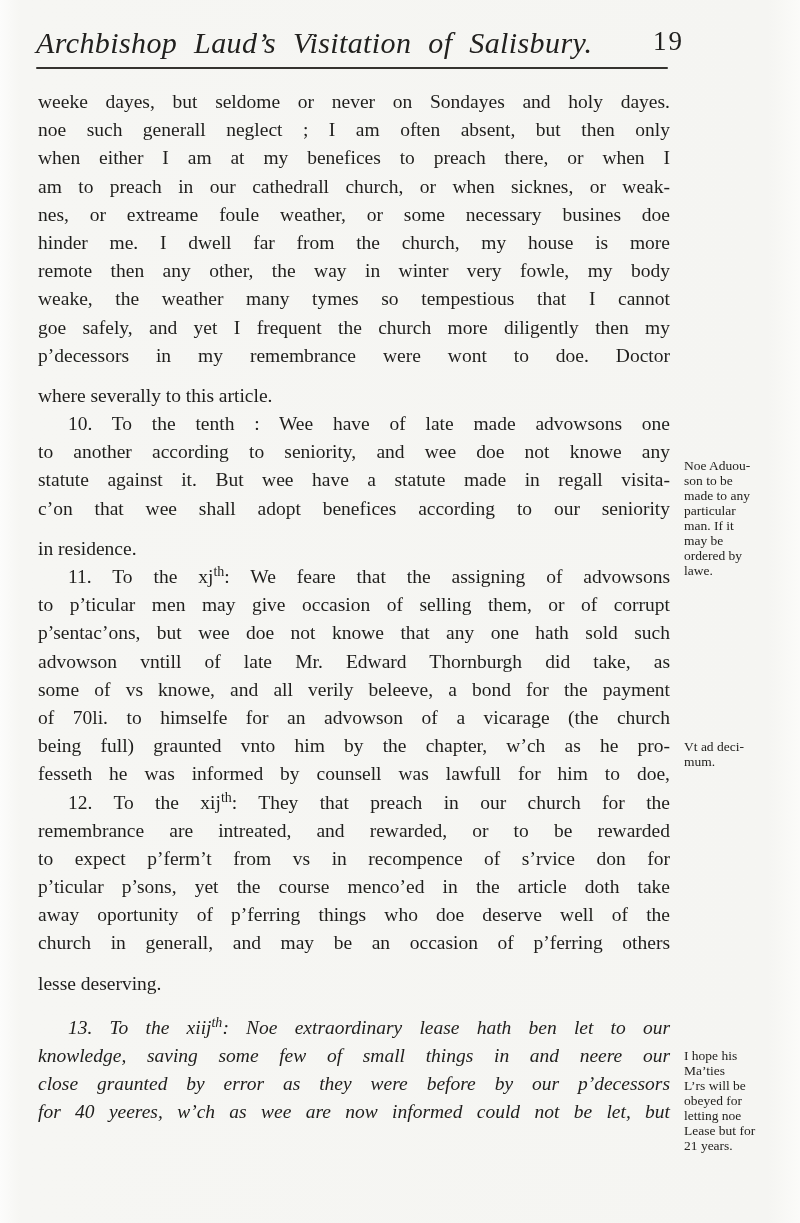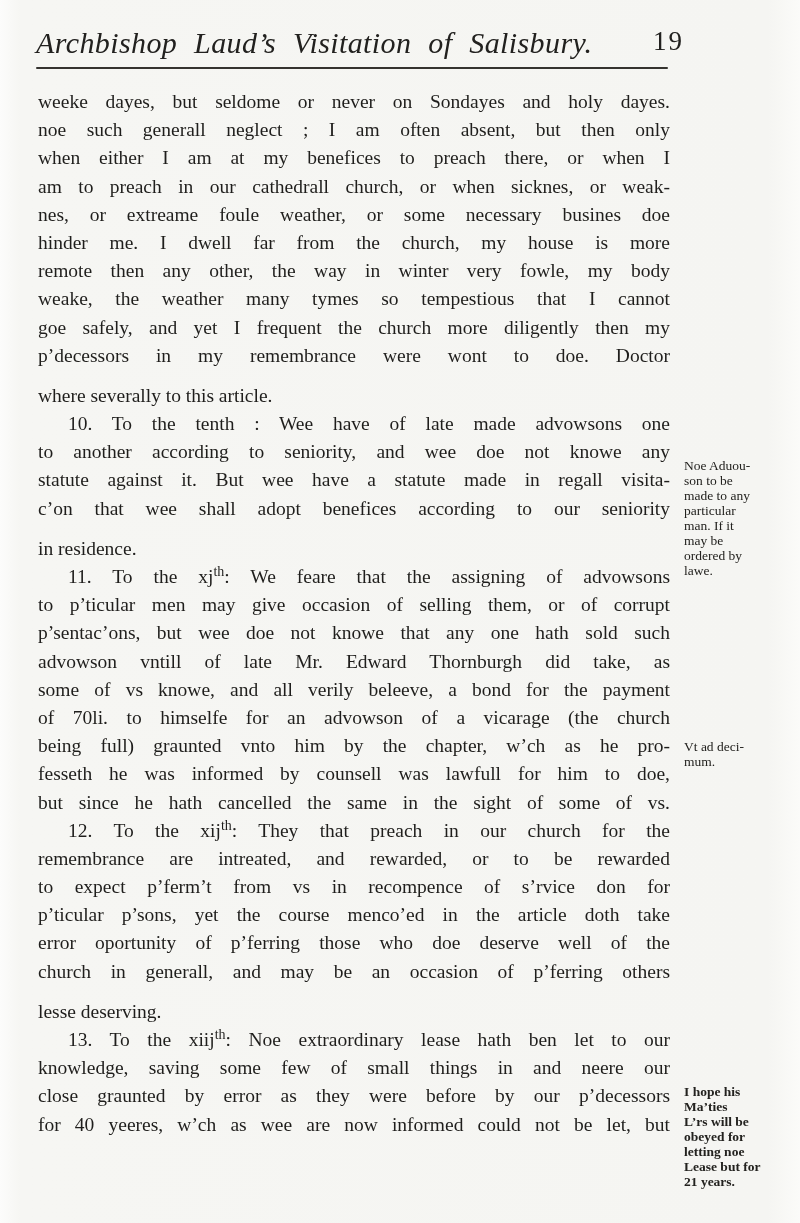--- a/index.html
+++ b/index.html
@@ -61,41 +61,41 @@
     line-height: 28.2px;
     height: 28.2px;
     text-align: justify;
     text-align-last: justify;
     text-justify: inter-word;
     white-space: nowrap;
     overflow: visible;
   }
   .para .line.short { text-align-last: left; margin-top: 12px; }
   .para .line.indent { text-indent: 30px; }
-  .para.gap-before { margin-top: 0; }
+  .para.gap-before { margin-top: 16px; font-style: italic; }
   .para sup {
     font-size: 14px;
     line-height: 0;
     vertical-align: 7px;
     letter-spacing: 0;
   }
 
   
   .margin-note {
     position: absolute;
     left: 684px;
     width: 114px;
     font-size: 13.5px;
     line-height: 15px;
     white-space: pre-line;
     color: #23221f;
   }
   .margin-note.note-0 { top: 458px; }
   .margin-note.note-1 { top: 739px; }
-  .margin-note.note-2 { top: 1084px; font-weight: bold; }
+  .margin-note.note-2 { top: 1048px; }
 
   
   .footer-signature {
     position: absolute;
     top: 1233px;
     left: 573px;
     font-size: 18px;
     word-spacing: 9px;
     color: #22211f;
   }
@@ -135,28 +135,27 @@
       </div>
     <div class="para">
         <div class="line indent">11. To the xj<sup>th</sup>: We feare that the assigning of advowsons</div>
         <div class="line">to p’ticular men may give occasion of selling them, or of corrupt</div>
         <div class="line">p’sentac’ons, but wee doe not knowe that any one hath sold such</div>
         <div class="line">advowson vntill of late Mr. Edward Thornburgh did take, as</div>
         <div class="line">some of vs knowe, and all verily beleeve, a bond for the payment</div>
         <div class="line">of 70li. to himselfe for an advowson of a vicarage (the church</div>
         <div class="line">being full) graunted vnto him by the chapter, w’ch as he pro-</div>
         <div class="line">fesseth he was informed by counsell was lawfull for him to doe,</div>
-        <div class="line">but since he hath cancelled the same in the sight of some of vs.</div>
       </div>
     <div class="para">
         <div class="line indent">12. To the xij<sup>th</sup>: They that preach in our church for the</div>
         <div class="line">remembrance are intreated, and rewarded, or to be rewarded</div>
         <div class="line">to expect p’ferm’t from vs in recompence of s’rvice don for</div>
         <div class="line">p’ticular p’sons, yet the course menco’ed in the article doth take</div>
-        <div class="line">error oportunity of p’ferring those who doe deserve well of the</div>
+        <div class="line">away oportunity of p’ferring things who doe deserve well of the</div>
         <div class="line">church in generall, and may be an occasion of p’ferring others</div>
         <div class="line short">lesse deserving.</div>
       </div>
     <div class="para gap-before">
         <div class="line indent">13. To the xiij<sup>th</sup>: Noe extraordinary lease hath ben let to our</div>
         <div class="line">knowledge, saving some few of small things in and neere our</div>
         <div class="line">close graunted by error as they were before by our p’decessors</div>
         <div class="line">for 40 yeeres, w’ch as wee are now informed could not be let, but</div>
       </div>
   </div>

